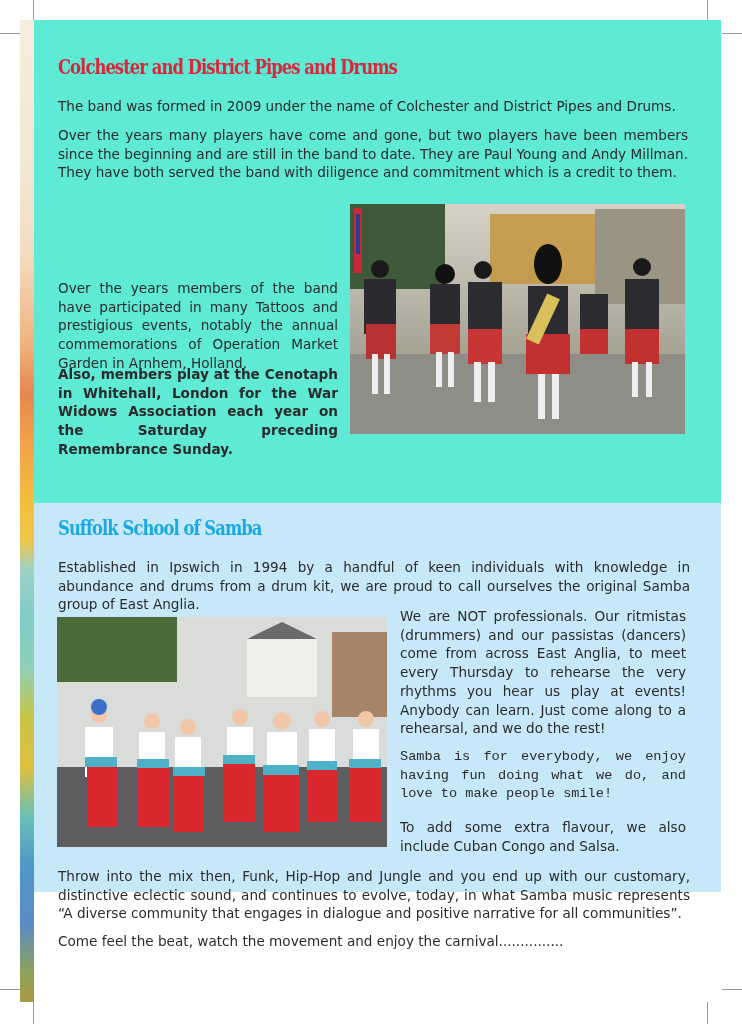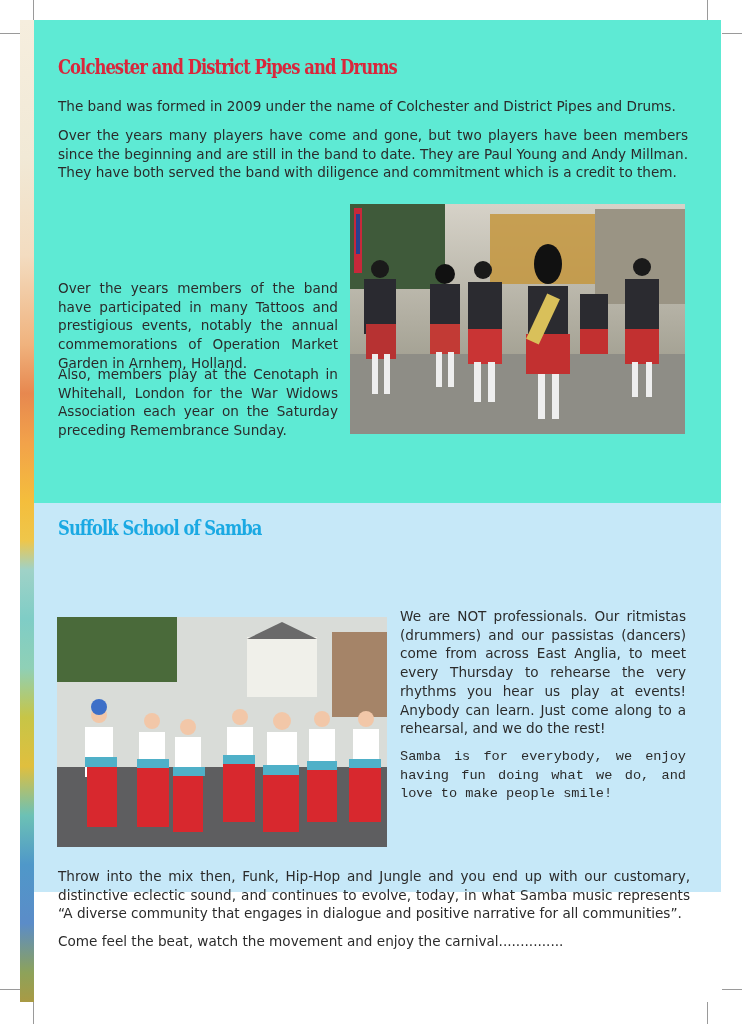--- a/index.html
+++ b/index.html
@@ -34,21 +34,21 @@
 <div class="crop" style="left:722px;top:989px;width:20px;height:1px;"></div>
 <div class="crop" style="left:707px;top:1002px;width:1px;height:22px;"></div>
 
 <div class="stripe"></div>
 
 <section class="panel pink">
   <h2 class="h-red" style="left:24px;top:34px;">Colchester and District Pipes and Drums</h2>
   <p style="left:24px;top:77px;width:640px;">The band was formed in 2009 under the name of Colchester and District Pipes and Drums.</p>
   <p style="left:24px;top:106px;width:630px;">Over the years many players have come and gone, but two players have been members since the beginning and are still in the band to date. They are Paul Young and Andy Millman. They have both served the band with diligence and commitment which is a credit to them.</p>
   <p style="left:24px;top:226px;width:280px;margin-top:33px;">Over the years members of the band have participated in many Tattoos and prestigious events, notably the annual commemorations of Operation Market Garden in Arnhem, Holland.</p>
-  <p style="left:24px;top:345px;width:280px;">Also, members play at the Cenotaph in Whitehall, London for the War Widows Association each year on the Saturday preceding Remembrance Sunday.</p>
+  <p style="left:24px;top:345px;width:280px;font-weight:bold;">Also, members play at the Cenotaph in Whitehall, London for the War Widows Association each year on the Saturday preceding Remembrance Sunday.</p>
 
   <div class="photo" style="left:316px;top:184px;width:335px;height:230px;">
     <svg width="335" height="230" viewBox="0 0 335 230">
       <defs>
         <linearGradient id="sky1" x1="0" y1="0" x2="0" y2="1">
           <stop offset="0" stop-color="#d6d2c8"></stop>
             <stop offset="1" stop-color="#8c8a7a"></stop>
         </linearGradient>
       </defs>
       <rect width="335" height="230" fill="url(#sky1)"></rect>
@@ -87,22 +87,24 @@
           <circle cx="292" cy="63" r="9" fill="#1a1a1a"></circle>
         <rect x="230" y="90" width="28" height="40" fill="#2b2b30"></rect>
           <rect x="230" y="125" width="28" height="25" fill="#c23030"></rect>
       </g>
     </svg>
   </div>
 </section>
 
 <section class="panel blue">
   <h2 class="h-blue" style="left:24px;top:12px;">Suffolk School of Samba</h2>
+  <p style="left:24px;top:55px;width:632px;">Established in Ipswich in 1994 by a handful of keen individuals with knowledge in abundance and drums from a drum kit, we are proud to call ourselves the original Samba group of East Anglia.</p>
   <p style="left:366px;top:104px;width:286px;">We are NOT professionals. Our ritmistas (drummers) and our passistas (dancers) come from across East Anglia, to meet every Thursday to rehearse the very rhythms you hear us play at events! Anybody can learn. Just come along to a rehearsal, and we do the rest!</p>
   <p style="left:366px;top:245px;width:286px;font-family:Liberation Mono, monospace;">Samba is for everybody, we enjoy having fun doing what we do, and love to make people smile!</p>
+  <p style="left:366px;top:315px;width:286px;">To add some extra flavour, we also include Cuban Congo and Salsa.</p>
   <p style="left:24px;top:364px;width:632px;">Throw into the mix then, Funk, Hip-Hop and Jungle and you end up with our customary, distinctive eclectic sound, and continues to evolve, today, in what Samba music represents “A diverse community that engages in dialogue and positive narrative for all communities”.</p>
   <p style="left:24px;top:429px;width:632px;">Come feel the beat, watch the movement and enjoy the carnival...............</p>
 
   <div class="photo" style="left:23px;top:114px;width:330px;height:230px;">
     <svg width="330" height="230" viewBox="0 0 330 230">
       <rect width="330" height="230" fill="#d9dcd8"></rect>
       <rect x="0" y="0" width="120" height="65" fill="#4a6a3a"></rect>
       <rect x="190" y="20" width="70" height="60" fill="#f0f0ea"></rect>
       <polygon points="190,22 225,5 260,22" fill="#6a6a6a"></polygon>
       <rect x="275" y="15" width="55" height="85" fill="#a58468"></rect>

